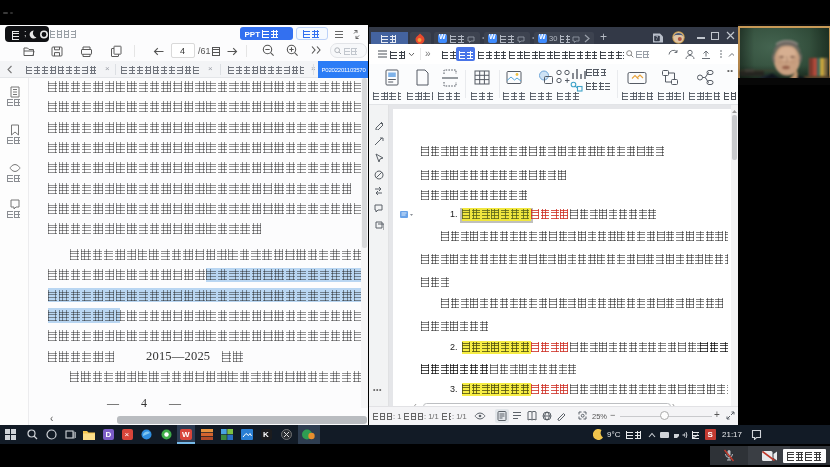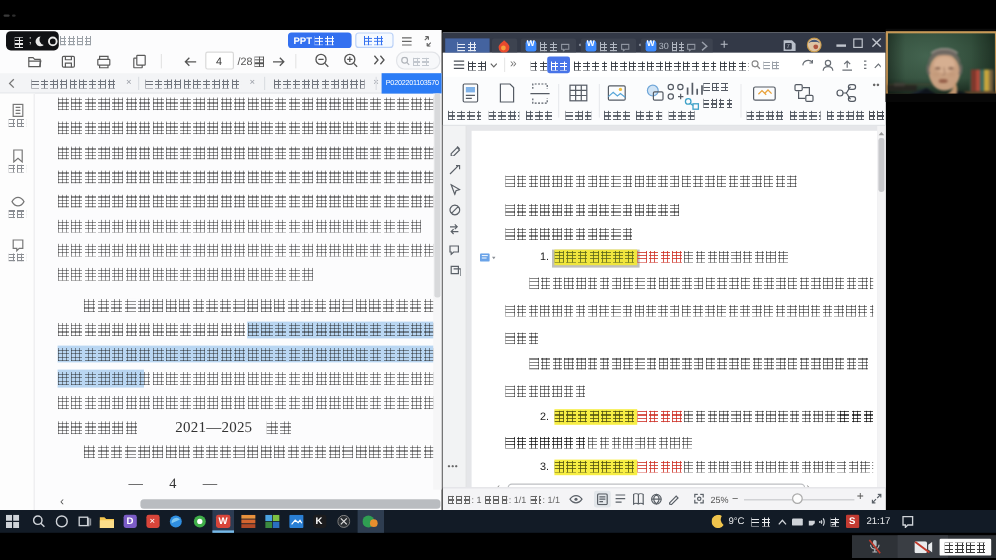--- a/index.html
+++ b/index.html
@@ -45,21 +45,21 @@
 <rect x="88.5" y="3.5" width="7" height="8" rx="0.5"></rect>
       <rect x="91" y="1.2" width="7" height="8" rx="0.5" fill="#fcfcfd"></rect>
     </g>
   </svg>
 <div class="a" style="left:134px;top:45px;width:1px;height:12px;background:#e5e5e5"></div>
 <svg class="a" style="left:153px;top:46.5px" width="11" height="9" viewBox="0 0 11 9" fill="none" stroke="none" stroke-width="1">
     <path d="M10.5 4.5H1.5M4.8 1.2L1.5 4.5L4.8 7.8" stroke="#555" stroke-width="1.1" fill="none"></path>
   </svg>
 <div class="a" style="left:171px;top:43px;width:24px;height:15px;background:#fff;border:1px solid #d9d9d9;border-radius:2px"></div>
 <div class="a" style="left:180px;top:45.5px;font-size:9px;color:#333">4</div>
-<div class="a" style="left:198px;top:45.5px;font-size:9px;color:#555">/28</div>
+<div class="a" style="left:198px;top:45.5px;font-size:9px;color:#555">/61</div>
 <div class="z" style="left:211.5px;top:46.5px;width:9.5px;height:9.5px;--p:10px;--k:#555;"></div>
 <svg class="a" style="left:227px;top:46.5px" width="11" height="9" viewBox="0 0 11 9" fill="none" stroke="none" stroke-width="1">
     <path d="M0.5 4.5h9M6.2 1.2l3.3 3.3l-3.3 3.3" stroke="#555" stroke-width="1.1" fill="none"></path>
   </svg>
 <div class="a" style="left:246px;top:45px;width:1px;height:12px;background:#e5e5e5"></div>
 <svg class="a" style="left:262px;top:44px" width="60" height="13" viewBox="0 0 60 13" fill="none" stroke="none" stroke-width="1">
     <g fill="none" stroke="#555" stroke-width="1.1">
 <circle cx="5.5" cy="5.5" r="4.2"></circle>
       <path d="M8.8 8.8l2.8 2.8M3.3 5.5h4.4"></path>
 <circle cx="29.5" cy="5.5" r="4.2"></circle>
@@ -115,21 +115,21 @@
 <div class="z" style="left:48px;top:223.1px;width:215px;height:11px;--p:11.32px;--k:rgba(25,25,25,0.46);"></div>
 <div class="z" style="left:70px;top:249.0px;width:295px;height:11px;--p:11.32px;--k:rgba(25,25,25,0.46);"></div>
 <div class="a" style="left:206px;top:267.5px;width:159px;height:14.5px;background:#b9d6f2"></div>
 <div class="a" style="left:48px;top:287.8px;width:317px;height:14.5px;background:#b9d6f2"></div>
 <div class="a" style="left:48px;top:308.1px;width:72px;height:14.5px;background:#b9d6f2"></div>
 <div class="z" style="left:48px;top:269.3px;width:317px;height:11px;--p:11.32px;--k:rgba(25,25,25,0.46);"></div>
 <div class="z" style="left:48px;top:289.6px;width:317px;height:11px;--p:11.32px;--k:rgba(25,25,25,0.46);"></div>
 <div class="z" style="left:48px;top:309.9px;width:317px;height:11px;--p:11.32px;--k:rgba(25,25,25,0.46);"></div>
 <div class="z" style="left:48px;top:330.2px;width:317px;height:11px;--p:11.32px;--k:rgba(25,25,25,0.46);"></div>
 <div class="z" style="left:48px;top:350.5px;width:68px;height:11px;--p:11.32px;--k:rgba(25,25,25,0.46);"></div>
-<div class="a" style="left:146px;top:349px;font-family:'Liberation Serif',serif;font-size:12.5px;color:#333;letter-spacing:0.2px">2021—2025</div>
+<div class="a" style="left:146px;top:349px;font-family:'Liberation Serif',serif;font-size:12.5px;color:#333;letter-spacing:0.2px">2015—2025</div>
 <div class="z" style="left:222px;top:350.5px;width:22px;height:11px;--p:11.32px;--k:rgba(25,25,25,0.46);"></div>
 <div class="z" style="left:70px;top:370.8px;width:295px;height:11px;--p:11.32px;--k:rgba(25,25,25,0.46);"></div>
 <div class="a" style="left:107px;top:396px;font-family:'Liberation Serif',serif;font-size:12px;color:#333;letter-spacing:9.5px">— 4 —</div>
 <div class="a" style="left:361px;top:78px;width:7px;height:330px;background:#f6f6f7"></div>
 <div class="a" style="left:362px;top:78px;width:5px;height:170px;background:#d8d9db;border-radius:2px"></div>
 <div class="a" style="left:50px;top:412.5px;font-size:10px;color:#555">‹</div>
 <div class="a" style="left:117px;top:416px;width:250px;height:8px;background:#b9bcc0;border-radius:3px"></div>
 <div class="a" style="left:369px;top:27px;width:369px;height:398px;background:#fff"></div>
 <div class="a" style="left:369px;top:27px;width:369px;height:17px;background:#333947"></div>
 <div class="a" style="left:371px;top:31.5px;width:37px;height:12.5px;background:#44639f"></div>

